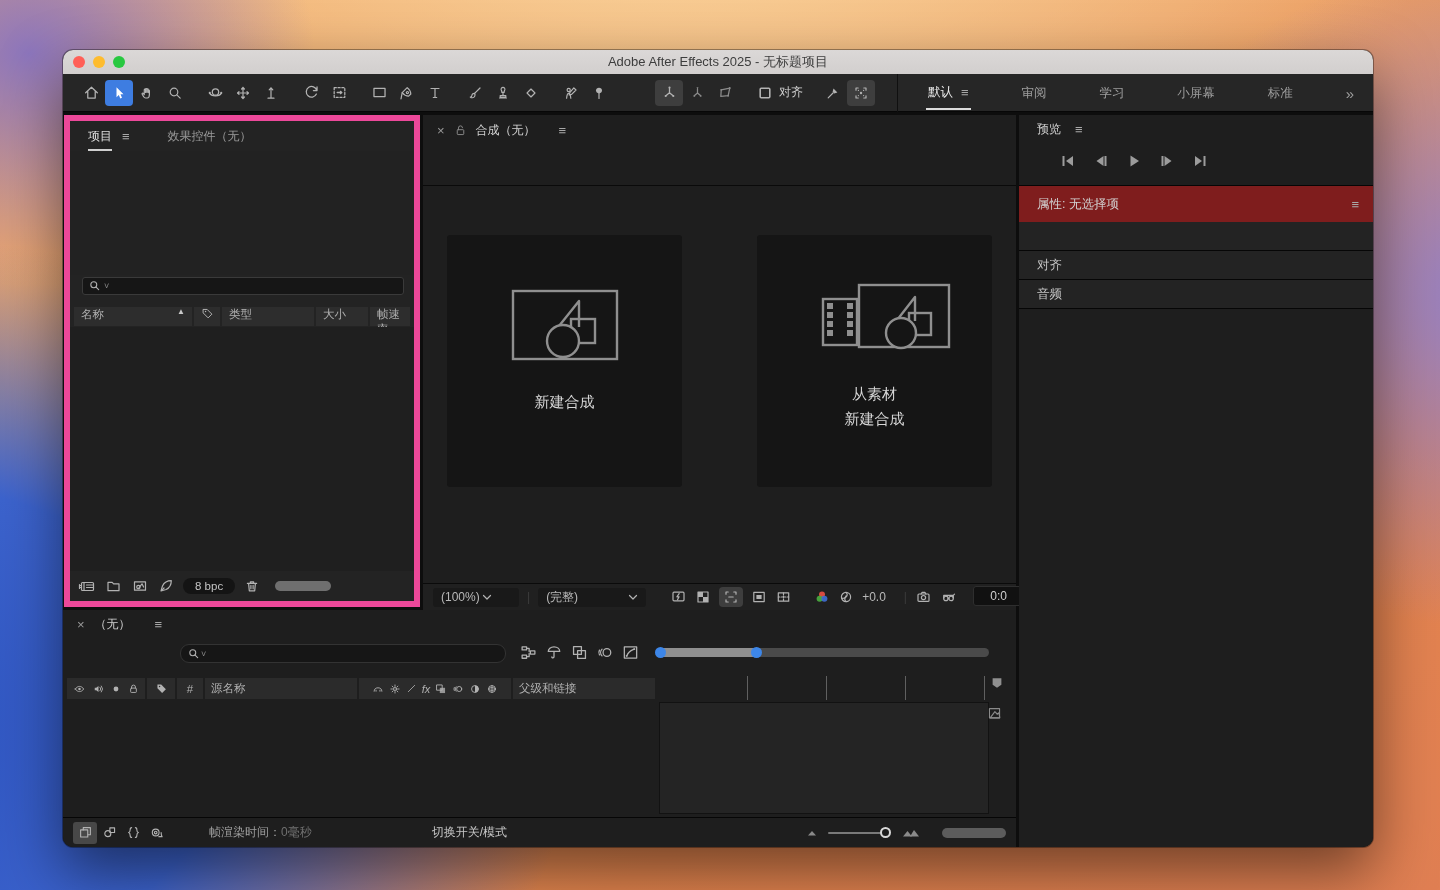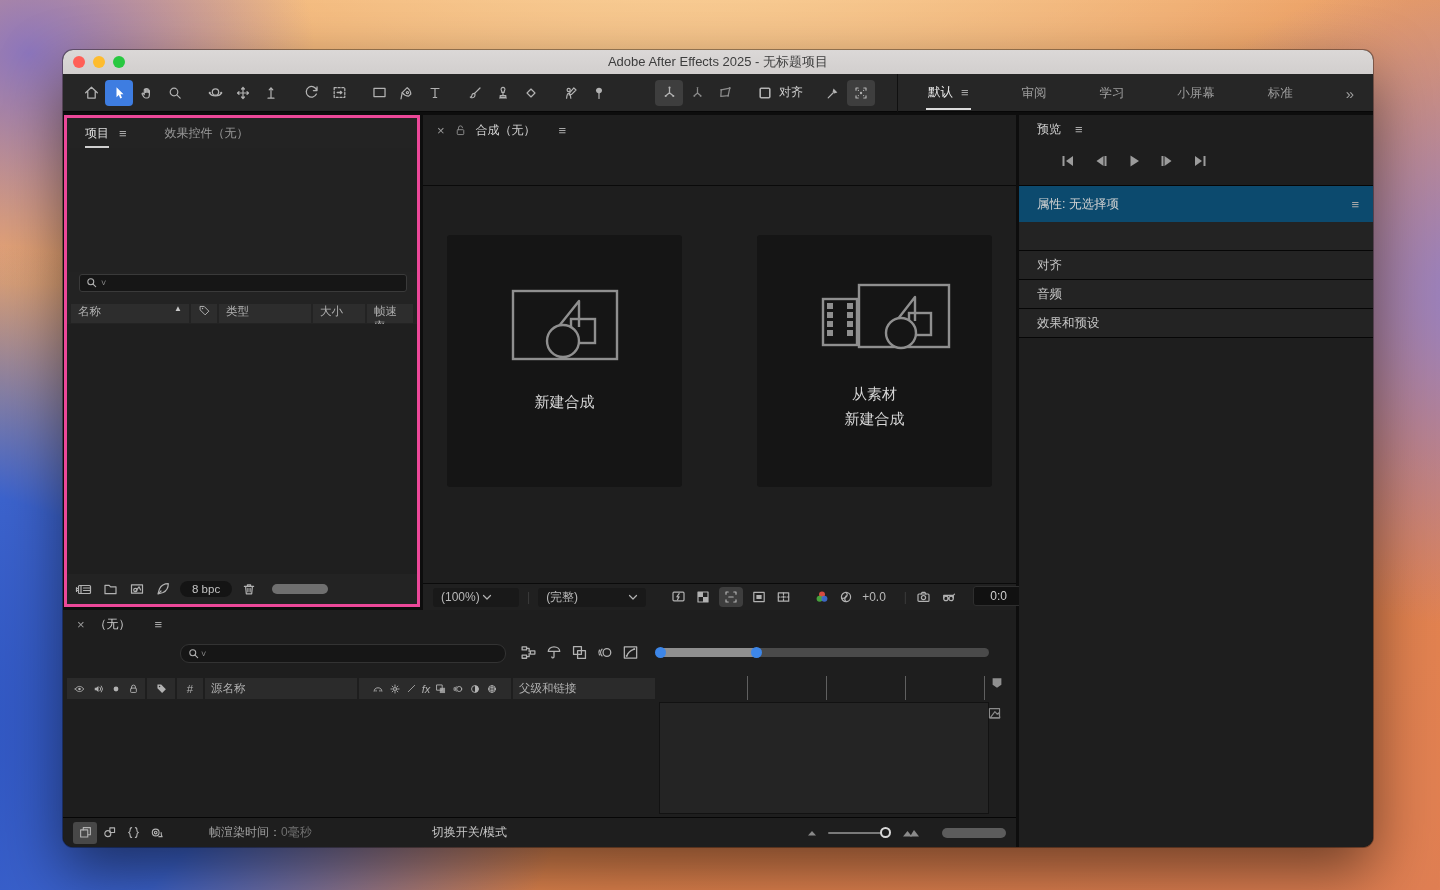--- a/index.html
+++ b/index.html
@@ -55,21 +55,21 @@
   
   .panel { position:absolute; background:#212121; }
   .menu-glyph { font-size:13px; color:#a8a8a8; }
   .close-glyph { font-size:13px; color:#9a9a9a; }
   .icon { display:inline-flex; align-items:center; justify-content:center; }
   svg.ic { stroke:#b2b2b2; fill:none; stroke-width:1.2; stroke-linecap:round; stroke-linejoin:round; }
   svg.ic .fl { fill:#b2b2b2; stroke:none; }
   svg.ic.dim { stroke:#8a8a8a; } svg.ic.dim .fl { fill:#8a8a8a; }
 
   
-  .p-project { left:1px; top:65px; width:356px; height:492px; border:3px solid #ec4899; background:#232323; }
+  .p-project { left:1px; top:65px; width:356px; height:492px; border:6px solid #ec4899; background:#232323; }
   .pp-tabs { display:flex; align-items:center; height:30px; padding-left:18px; gap:10px; }
   .tab-active { color:#dedede; border-bottom:2px solid #cfcfcf; padding:6px 0 4px; }
   .tab-inactive { color:#9a9a9a; margin-left:28px; }
   .searchbox {
     position:absolute; left:12px; right:10px; height:18px;
     background:#161616; border:1px solid #3a3a3a; border-radius:3px;
     display:flex; align-items:center; padding:0 5px; gap:2px;
   }
   .pp-cols { position:absolute; left:4px; right:4px; top:186px; height:19px; display:flex; gap:2px; }
   .pp-col { background:#2d2d2d; display:flex; align-items:flex-start; padding:0 7px; color:#b0b0b0; font-size:11.5px; }
@@ -561,35 +561,32 @@
       <span class="pbtn">
           <svg width="16" height="14" viewBox="0 0 16 14">
             <path class="g" d="M3 2l7 5-7 5z"></path>
             <rect class="g" x="11.5" y="2" width="2" height="10"></rect>
           </svg>
         </span>
     </div>
 
     <div class="rp-sep" style="margin-top:14px"></div>
 
-    <div class="rp-row" style="height:36px;background:#0c4a6e;justify-content:space-between;padding-right:14px">
+    <div class="rp-row" style="height:36px;background:#7f1d1d;justify-content:space-between;padding-right:14px">
       <span style="color:#d2d2d2;font-size:12.5px">属性: 无选择项</span>
       <span class="menu-glyph">≡</span>
     </div>
     <div style="height:28px;background:#232323"></div>
 
     <div class="rp-sep"></div>
     <div class="section">
         <span>对齐</span>
       </div>
     <div class="section">
         <span>音频</span>
-      </div>
-    <div class="section">
-        <span>效果和预设</span>
       </div>
   </div>
 
   <div class="panel p-time">
     <div class="tlh">
       <span class="close-glyph">×</span>
       <span style="color:#cfcfcf">（无）</span>
       <span class="menu-glyph" style="margin-left:14px">≡</span>
     </div>
 

